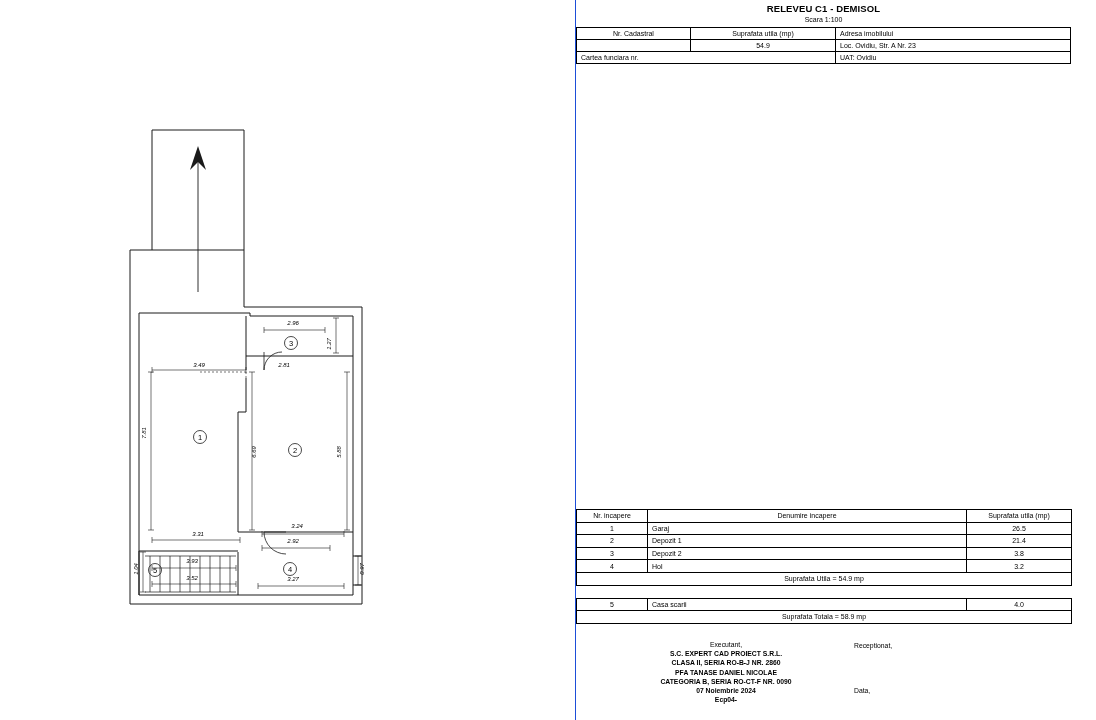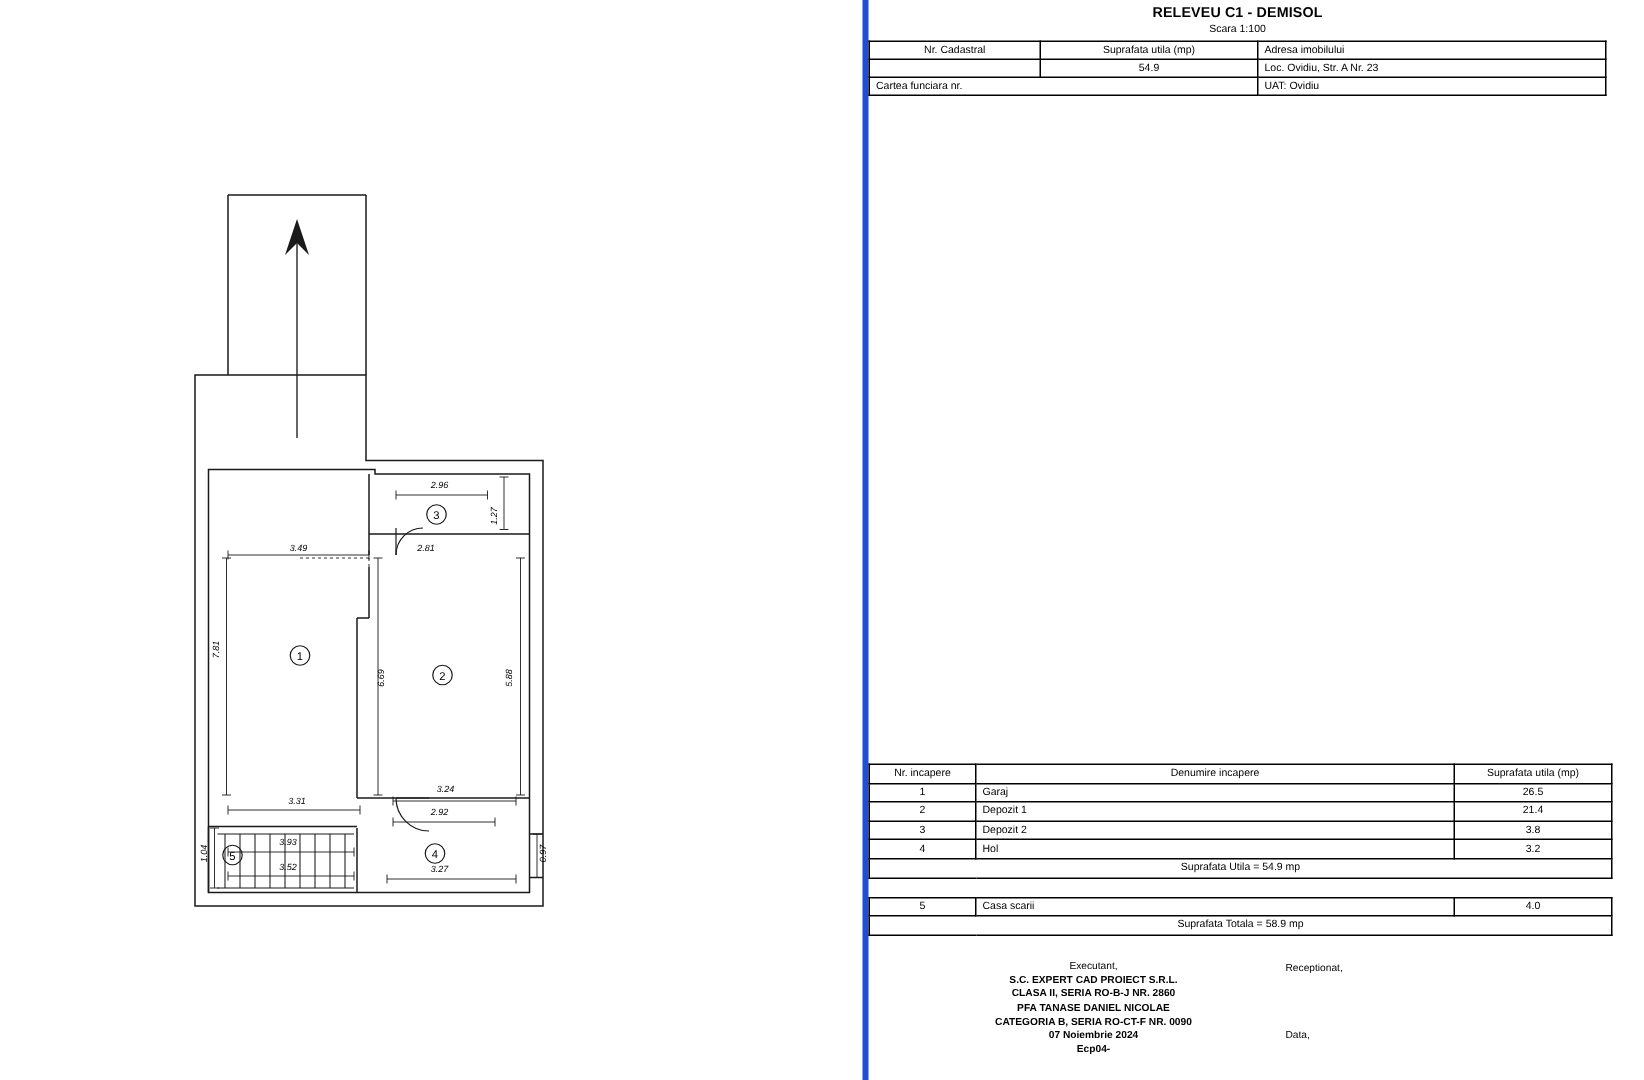--- a/index.html
+++ b/index.html
@@ -20,21 +20,21 @@
     height: 720px;
   }
 
   
   .sheet {
     position: absolute;
     left: 575px;
     top: 0px;
     width: 496px;
     height: 720px;
-    border-left: 4px solid #1d4ed8;
+    border-left: 1px solid #1d4ed8;
     box-sizing: border-box;
   }
   .sheet-title {
     text-align: center;
     font-size: 9.5px;
     font-weight: bold;
     padding-top: 3px;
     letter-spacing: .1px;
   }
   .sheet-scale {

